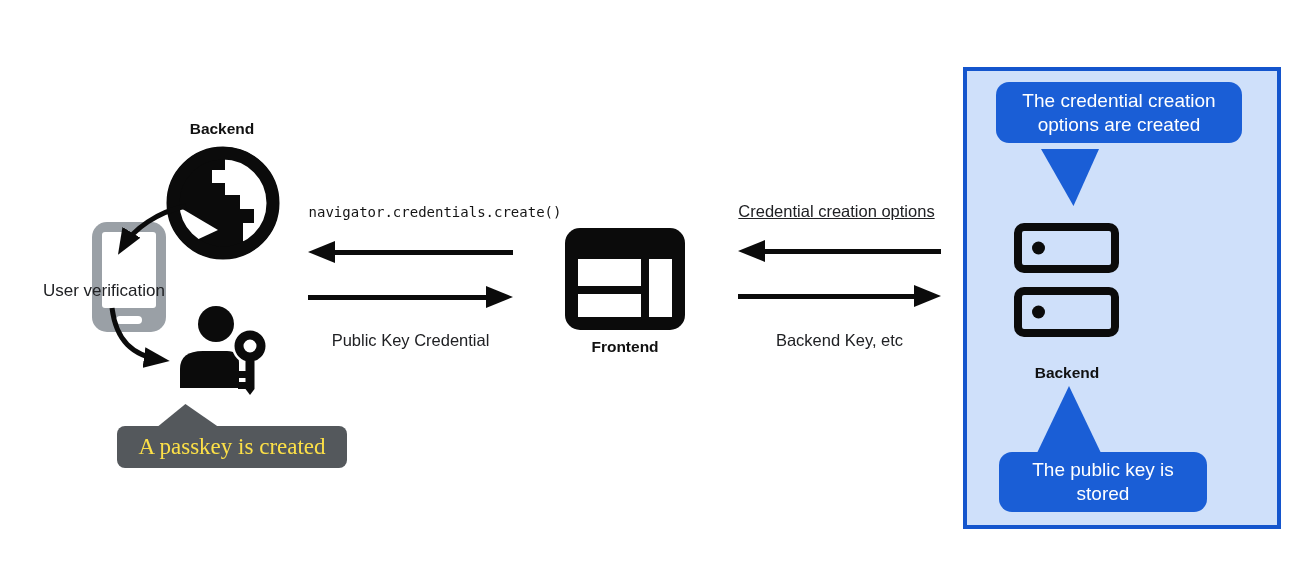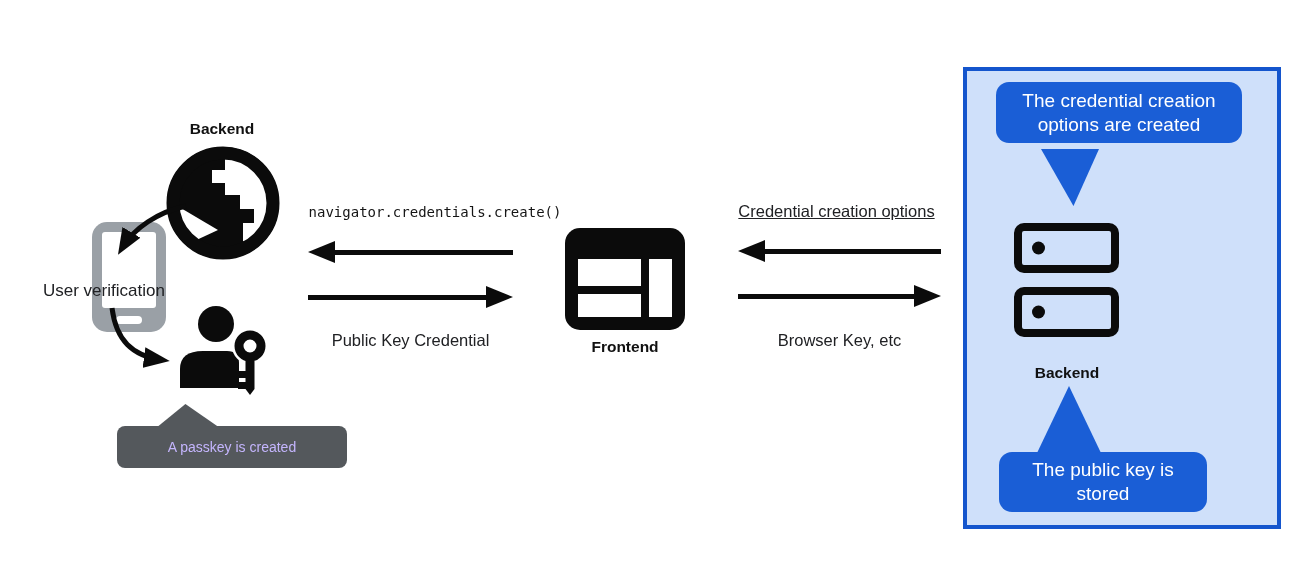--- a/index.html
+++ b/index.html
@@ -39,22 +39,22 @@
           display:flex;align-items:center;justify-content:center;text-align:center;border-radius:13px;z-index:3;}
   .bubble-tail{background:var(--bubble-blue);z-index:3;}
 
   
   .server-unit{position:relative;box-sizing:border-box;width:105px;height:50px;
                border:8px solid var(--icon-black);border-radius:10px;margin-bottom:14px;}
   .server-unit::before{content:"";position:absolute;left:10px;top:50%;transform:translateY(-50%);
                width:13px;height:13px;border-radius:50%;background:var(--icon-black);}
 
   
-  .tooltip{background:var(--tooltip-gray);color:#c4b5fd;font-size:14px;border-radius:8px;
-           display:flex;align-items:center;justify-content:center;text-align:center;z-index:3;}
+  .tooltip{background:var(--tooltip-gray);color:#fde047;font-size:23px;border-radius:8px;
+           display:flex;align-items:center;justify-content:center;text-align:center;z-index:3;font-family:Liberation Serif, serif;}
   .tooltip-tail{background:var(--tooltip-gray);z-index:2;}
 
   svg{display:block;}
 </style>
 </head>
 <body>
 
 <div id="canvas">
 
   <div class="abs node-label" style="left:162px;top:120px;width:120px;">Backend</div>
@@ -121,21 +121,21 @@
 
   <div class="abs msg-label" style="left:714px;top:202px;width:245px;text-decoration:underline;">Credential creation options</div>
   <div class="harrow" style="left:738px;top:240px;width:203px;">
     <div class="head-left"></div>
     <div class="shaft"></div>
   </div>
   <div class="harrow" style="left:738px;top:285px;width:203px;">
     <div class="shaft"></div>
     <div class="head-right"></div>
   </div>
-  <div class="abs msg-label" style="left:738px;top:331px;width:203px;">Browser Key, etc</div>
+  <div class="abs msg-label" style="left:738px;top:331px;width:203px;">Backend Key, etc</div>
 
   <div class="abs panel"></div>
 
   <div class="abs bubble" style="left:996px;top:82px;width:246px;height:61px;padding:16px 10px;box-sizing:border-box;">
     <span>The credential creation options are created</span>
   </div>
   <div class="abs bubble-tail" style="left:1041px;top:149px;width:58px;height:57px;clip-path:polygon(0 0,100% 0,56% 100%);"></div>
 
   <div class="abs" style="left:1014px;top:223px;">
     <div class="server-unit"></div>

